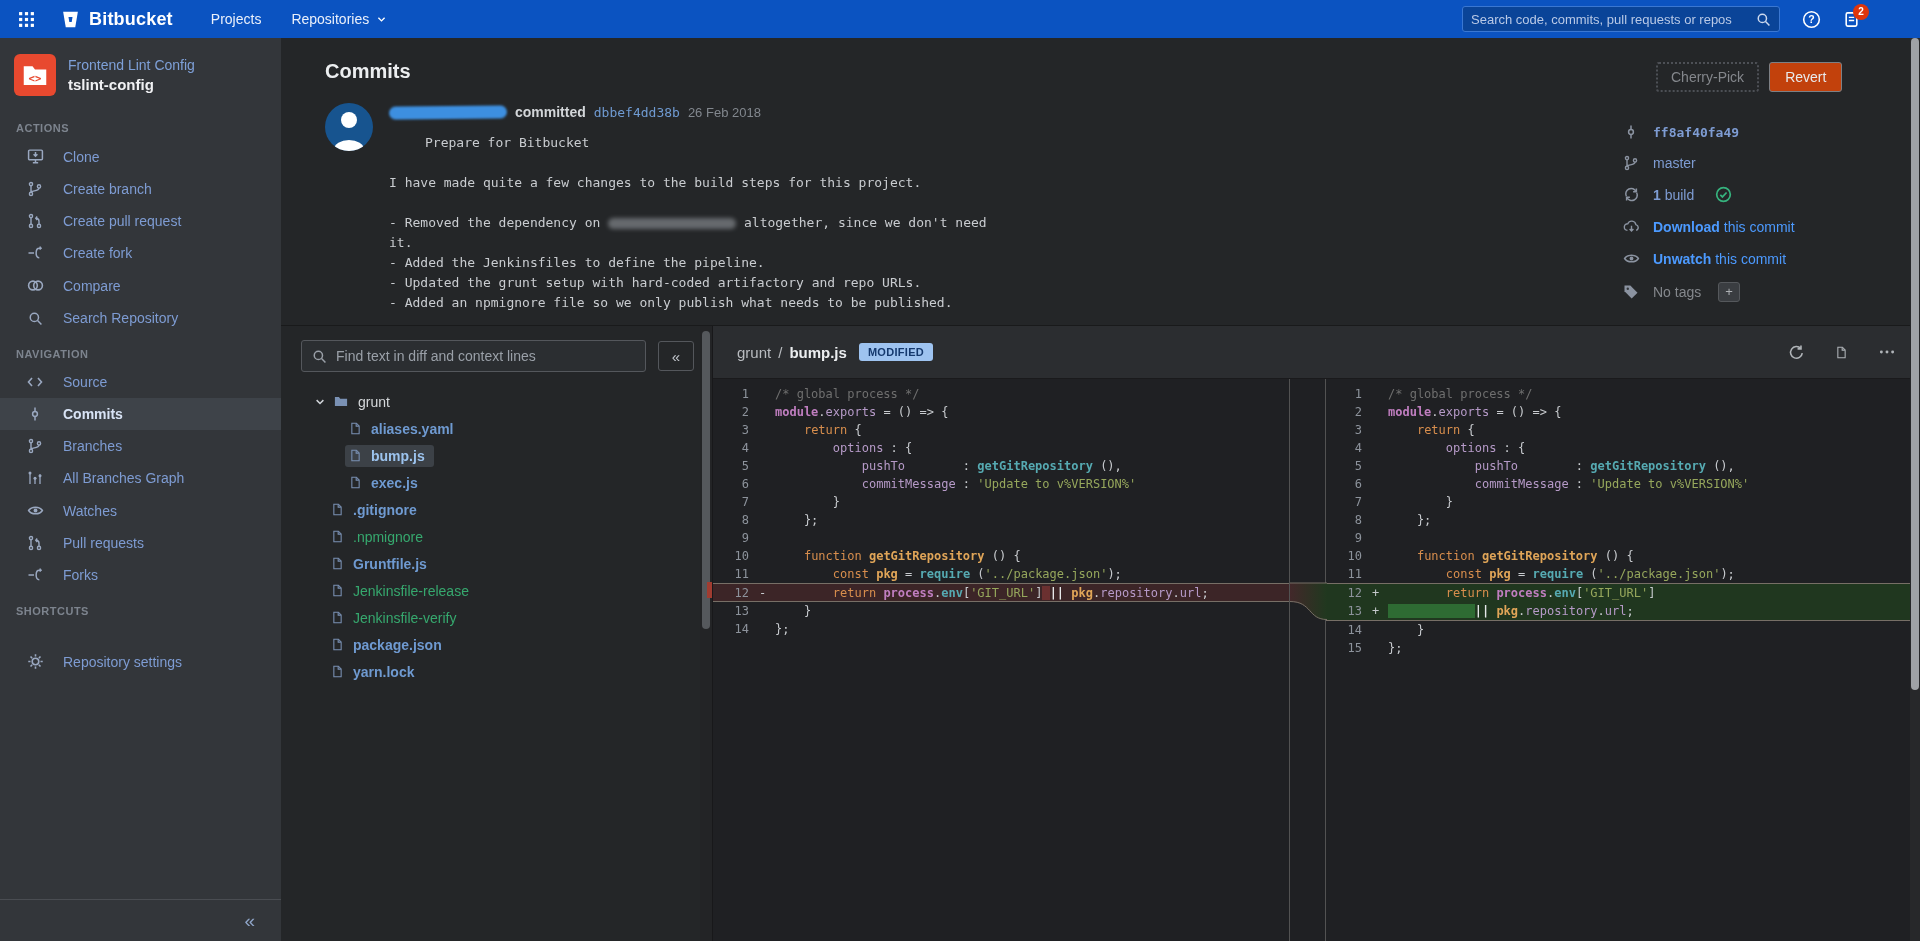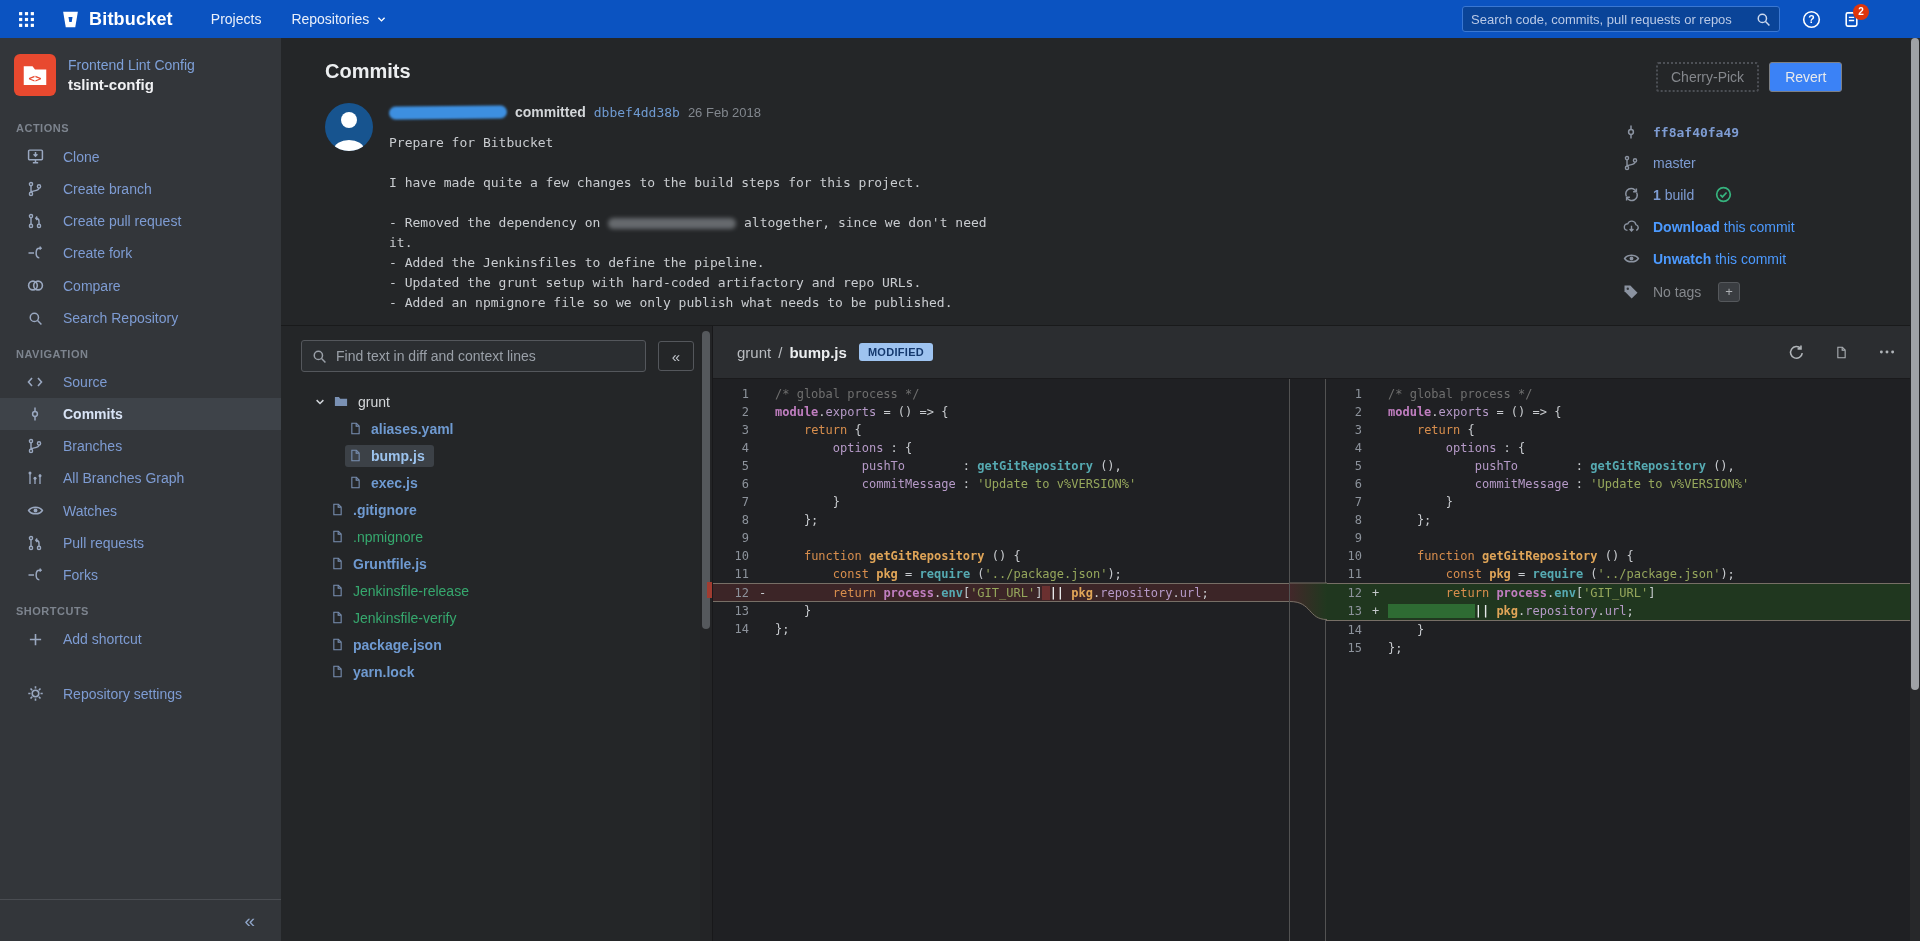--- a/index.html
+++ b/index.html
@@ -48,28 +48,28 @@
   .avatar { width:48px; height:48px; border-radius:50%; background:#17548f; position:relative; overflow:hidden; flex-shrink:0; }
   .avatar::before { content:""; position:absolute; top:9px; left:16px; width:16px; height:16px; border-radius:50%; background:#fff; }
   .avatar::after { content:""; position:absolute; bottom:-7px; left:9px; width:30px; height:18px; border-radius:50% 50% 0 0; background:#fff; }
   .c-meta-col { min-width:0; }
   .meta-line { display:flex; align-items:center; gap:8px; font-size:14px; color:#d3d6d9; height:18px; }
   .redact-name { width:118px; height:13px; background:#3d8fe0; border-radius:7px; filter:blur(1.2px); transform:rotate(-.6deg); }
   .committed-label { font-weight:bold; color:#d3d6d9; }
   .hash-link { color:#6f9ad1; font-family:"DejaVu Sans Mono",monospace; font-size:13px; cursor:pointer; }
   .meta-date { color:#82878e; font-size:13px; }
   .commit-msg { font-family:"DejaVu Sans Mono",monospace; font-size:13px; line-height:20px; color:#c9ccd0; margin-top:12px; }
-  .commit-subject { margin-bottom:20px; }
+  .commit-subject { margin-bottom:20px;margin-left:36px; }
   .redact-inline { display:inline-block; width:128px; height:11px; background:#a7acb2; opacity:.5; border-radius:6px; filter:blur(2px); vertical-align:middle; }
 
   .ct-right { width:272px; flex-shrink:0; padding-top:8px; }
   .btn-row { display:flex; gap:10px; margin-left:34px; }
   .btn { font-size:14px; border-radius:3px; cursor:pointer; font-family:"Liberation Sans",sans-serif; }
   .btn-cherry { border:2px dotted #4d5056; color:#84878c; background:transparent; padding:5px 13px; }
-  .btn-revert { border:1px solid #7d8085; color:#e8eaec; background:#3b82f6; padding:6px 15px; }
+  .btn-revert { border:1px solid #7d8085; color:#e8eaec; background:#c2410c; padding:6px 15px; }
   .meta-list { margin-top:32px; display:flex; flex-direction:column; gap:15px; }
   .meta-row { display:flex; align-items:center; gap:13px; font-size:14px; color:var(--link,#7e9cd3); }
   .meta-row .icn { width:18px; color:#8b93a1; display:flex; justify-content:center; flex-shrink:0; }
   .meta-row .mono { font-family:"DejaVu Sans Mono",monospace; font-size:13px; font-weight:bold; }
   .meta-row.bright, .meta-row.bright b { color:var(--brightlink,#4c9aff); }
   .meta-row.muted { color:#85888d; }
   .plus-box { margin-left:4px; background:#3a3d41; border:1px solid #55585c; border-radius:3px; padding:0 6px; color:#aeb1b5; font-size:13px; line-height:18px; cursor:pointer; }
   .chk { margin-left:8px; }
 
   
@@ -335,28 +335,20 @@
         </div>
         <div class="side-item">
           <span class="icn">
             <svg viewBox="0 0 16 16" width="16" height="16" fill="none" stroke="currentColor" stroke-width="1.5">
               <path d="M1.5 8h5.5M12.3 3.3c-4.2 0-4.2 9.4 0 9.4M13.2 1.6v3.2M11.6 3.2h3.2"></path>
             </svg>
           </span>
           <span>Forks</span>
         </div>
         <div class="side-label">SHORTCUTS</div>
-        <div class="side-item">
-          <span class="icn">
-            <svg viewBox="0 0 16 16" width="15" height="15" fill="none" stroke="currentColor" stroke-width="1.7">
-              <path d="M8 2v12M2 8h12"></path>
-            </svg>
-          </span>
-          <span>Add shortcut</span>
-        </div>
       </div>
     <div class="side-settings">
       <div class="side-item">
         <span class="icn icn-slot">
             <svg viewBox="0 0 16 16" width="17" height="17" fill="none" stroke="currentColor" stroke-width="1.5">
               <circle cx="8" cy="8" r="3.1"></circle>
               <path d="M8 1.2v2.1M8 12.7v2.1M1.2 8h2.1M12.7 8h2.1M3.3 3.3l1.5 1.5M11.2 11.2l1.5 1.5M12.7 3.3l-1.5 1.5M4.8 11.2l-1.5 1.5"></path>
             </svg>
           </span>
         <span>Repository settings</span>

